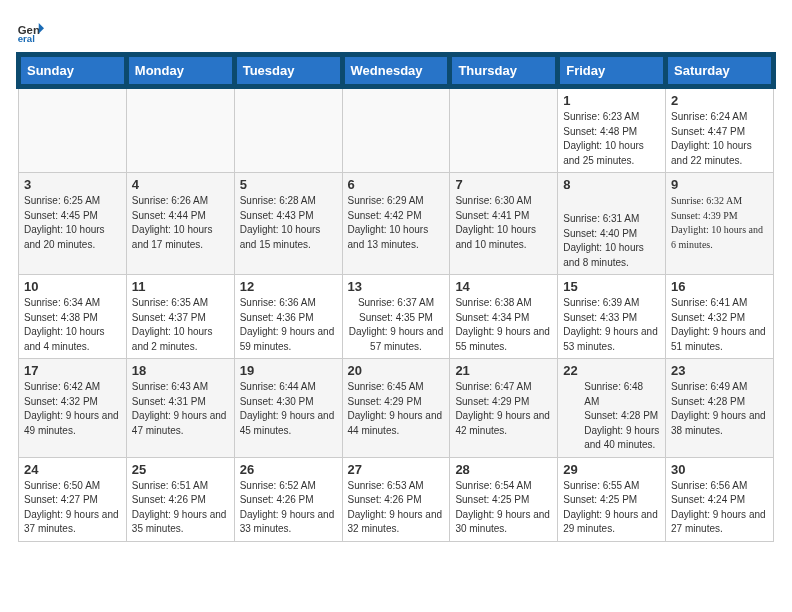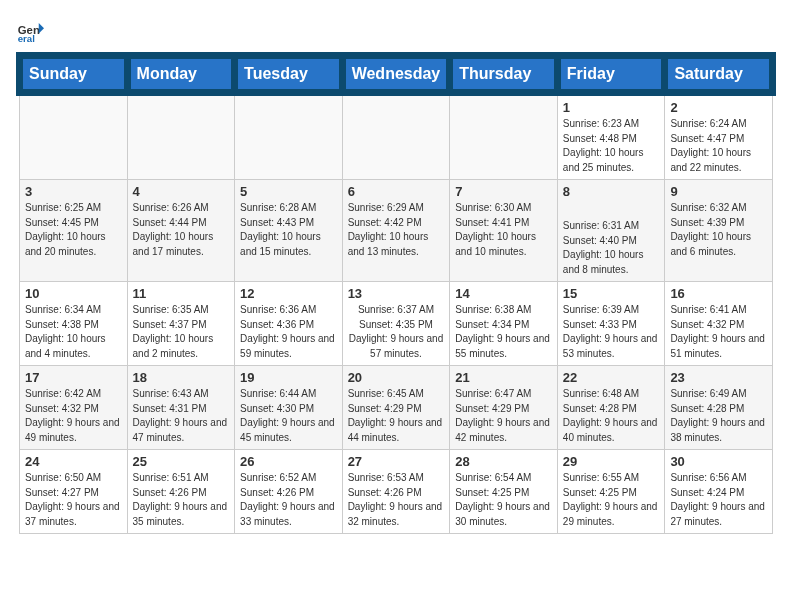--- a/index.html
+++ b/index.html
@@ -50,23 +50,23 @@
     table {
       width: 100%;
       border-collapse: collapse;
       font-size: 11px;
     }
     thead tr th {
       background: #2874c8;
       color: #fff;
       text-align: left;
       padding: 6px 6px;
-      font-size: 16px;
+      font-size: 13px;
       font-weight: bold;
-      border: 7px solid #0c4a6e;
+      border: 5px solid #0c4a6e;
     }
     tbody tr td {
       border: 1px solid #ccc;
       vertical-align: top;
       padding: 4px 5px;
       width: 14.28%;
       height: 80px;
       color: #333;
       background: #fff;
     }
@@ -173,21 +173,21 @@
 Daylight: 10 hours and 10 minutes.</div>
         </td>
         <td>
           <span class="day-num">8</span>
           <div class="day-info" style="white-space: pre-line; margin-top: 20px;">Sunrise: 6:31 AM
 Sunset: 4:40 PM
 Daylight: 10 hours and 8 minutes.</div>
         </td>
         <td>
           <span class="day-num">9</span>
-          <div class="day-info" style="white-space: pre-line;">Sunrise: 6:32 AM
+          <div class="day-info" style="white-space: pre-line; font-family: Liberation Serif, serif;">Sunrise: 6:32 AM
 Sunset: 4:39 PM
 Daylight: 10 hours and 6 minutes.</div>
         </td>
       </tr>
       <tr>
         <td>
           <span class="day-num">10</span>
           <div class="day-info" style="white-space: pre-line;">Sunrise: 6:34 AM
 Sunset: 4:38 PM
 Daylight: 10 hours and 4 minutes.</div>
@@ -255,21 +255,21 @@
 Daylight: 9 hours and 44 minutes.</div>
         </td>
         <td>
           <span class="day-num">21</span>
           <div class="day-info" style="white-space: pre-line;">Sunrise: 6:47 AM
 Sunset: 4:29 PM
 Daylight: 9 hours and 42 minutes.</div>
         </td>
         <td>
           <span class="day-num">22</span>
-          <div class="day-info" style="white-space: pre-line;">Sunrise: 6:48 AM
+          <div class="day-info" style="white-space: pre-line; margin-left: 21px;">Sunrise: 6:48 AM
 Sunset: 4:28 PM
 Daylight: 9 hours and 40 minutes.</div>
         </td>
         <td>
           <span class="day-num">23</span>
           <div class="day-info" style="white-space: pre-line;">Sunrise: 6:49 AM
 Sunset: 4:28 PM
 Daylight: 9 hours and 38 minutes.</div>
         </td>
       </tr>

